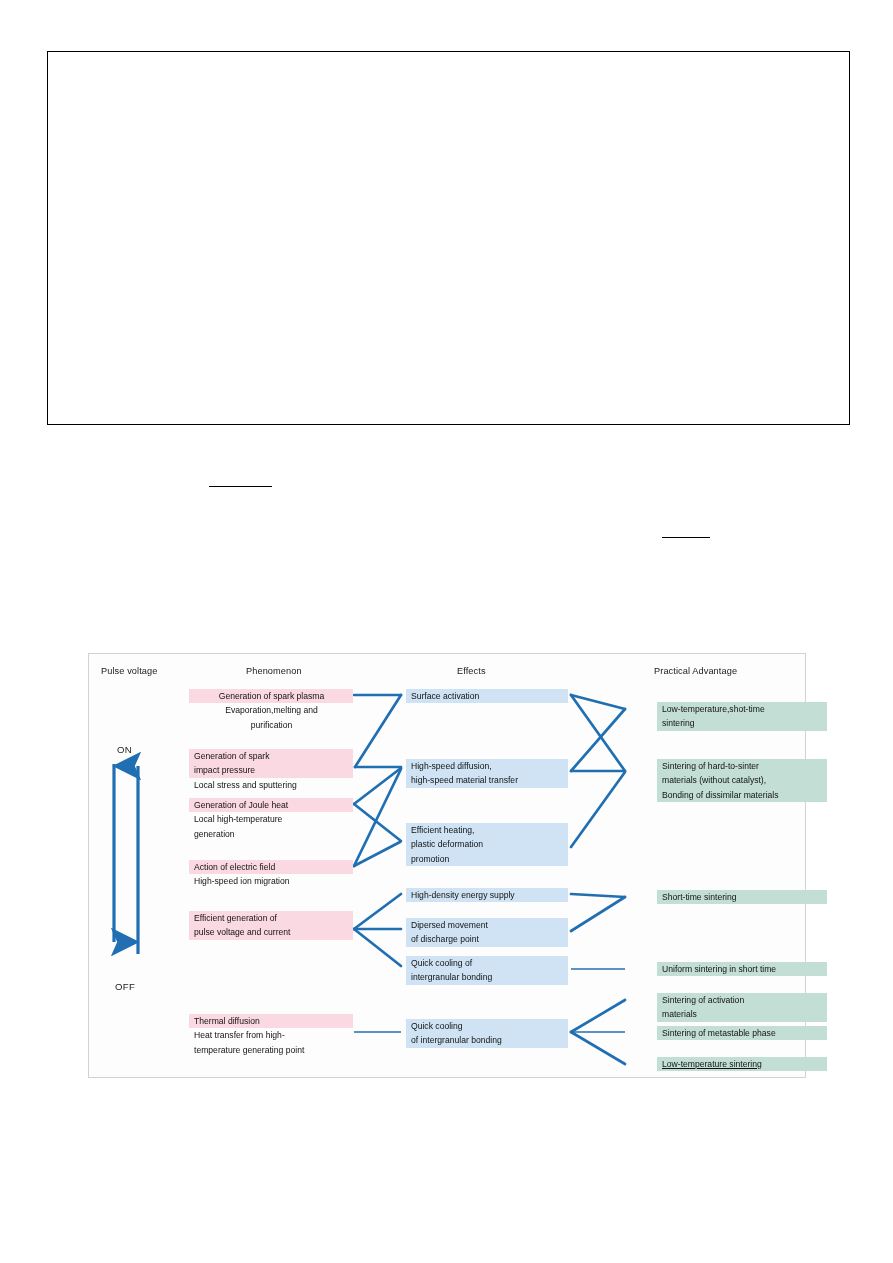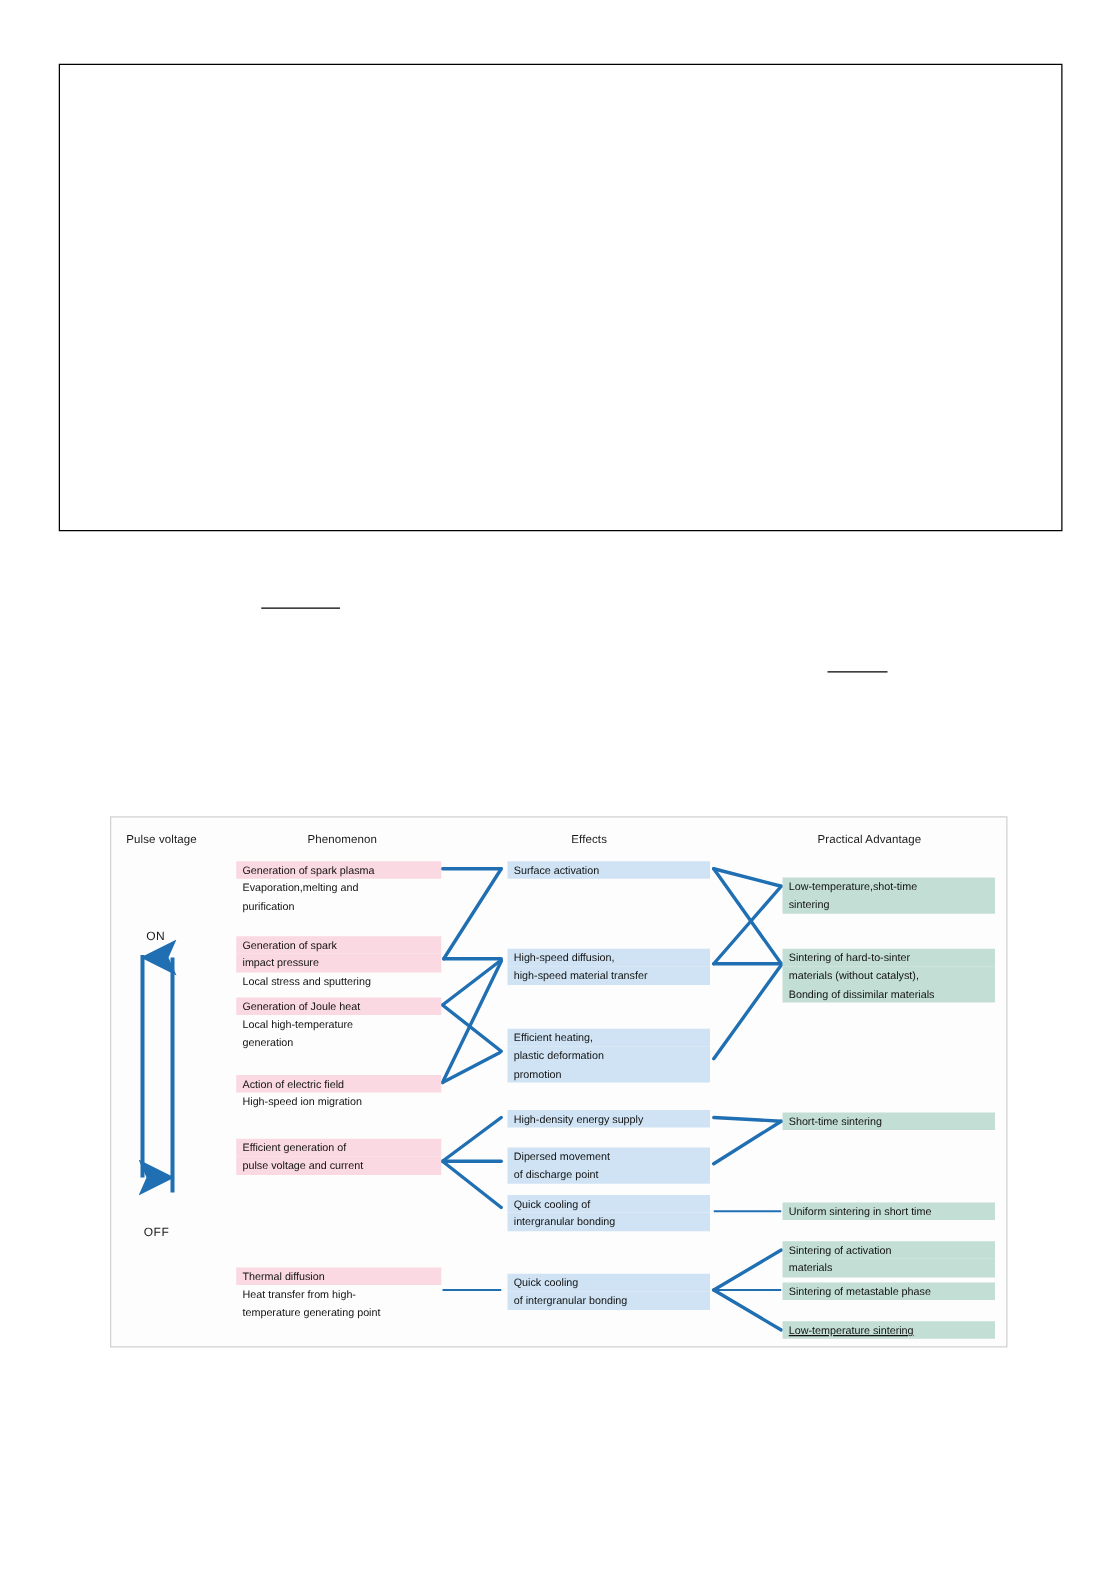--- a/index.html
+++ b/index.html
@@ -88,21 +88,21 @@
   }
   .pink .hl{background:#fad9e2;}
   .blue .hl{background:#cfe3f4;}
   .green .hl{background:#c3ded4;}
 
   
   .col-ph{left:100px;width:164px;}
   
   .col-ef{left:317px;width:162px;}
   
-  .col-ad{left:537px;width:170px;}
+  .col-ad{left:568px;width:170px;}
 </style>
 </head>
 <body>
 
 <div class="page">
 
   <div id="top-frame"></div>
 
   <div class="rule" id="rule-left"></div>
   <div class="rule" id="rule-right"></div>
@@ -186,21 +186,21 @@
       </svg>
 
       <div class="col-head" id="head-pulse">Pulse voltage</div>
       <div class="col-head" id="head-phenomenon">Phenomenon</div>
       <div class="col-head" id="head-effects">Effects</div>
       <div class="col-head" id="head-advantage">Practical Advantage</div>
 
       <div class="state-label" id="label-on">ON</div>
       <div class="state-label" id="label-off">OFF</div>
 
-      <div class="node pink col-ph" style="top:35px;">
+      <div class="node pink col-ph" style="top:35px;text-align:center;">
         <span class="hl">Generation of spark plasma</span>
         <span class="plain">Evaporation,melting and</span>
         <span class="plain">purification</span>
       </div>
 
       <div class="node pink col-ph" style="top:95px;">
         <span class="hl">Generation of spark</span>
         <span class="hl">impact pressure</span>
         <span class="plain">Local stress and sputtering</span>
       </div>

